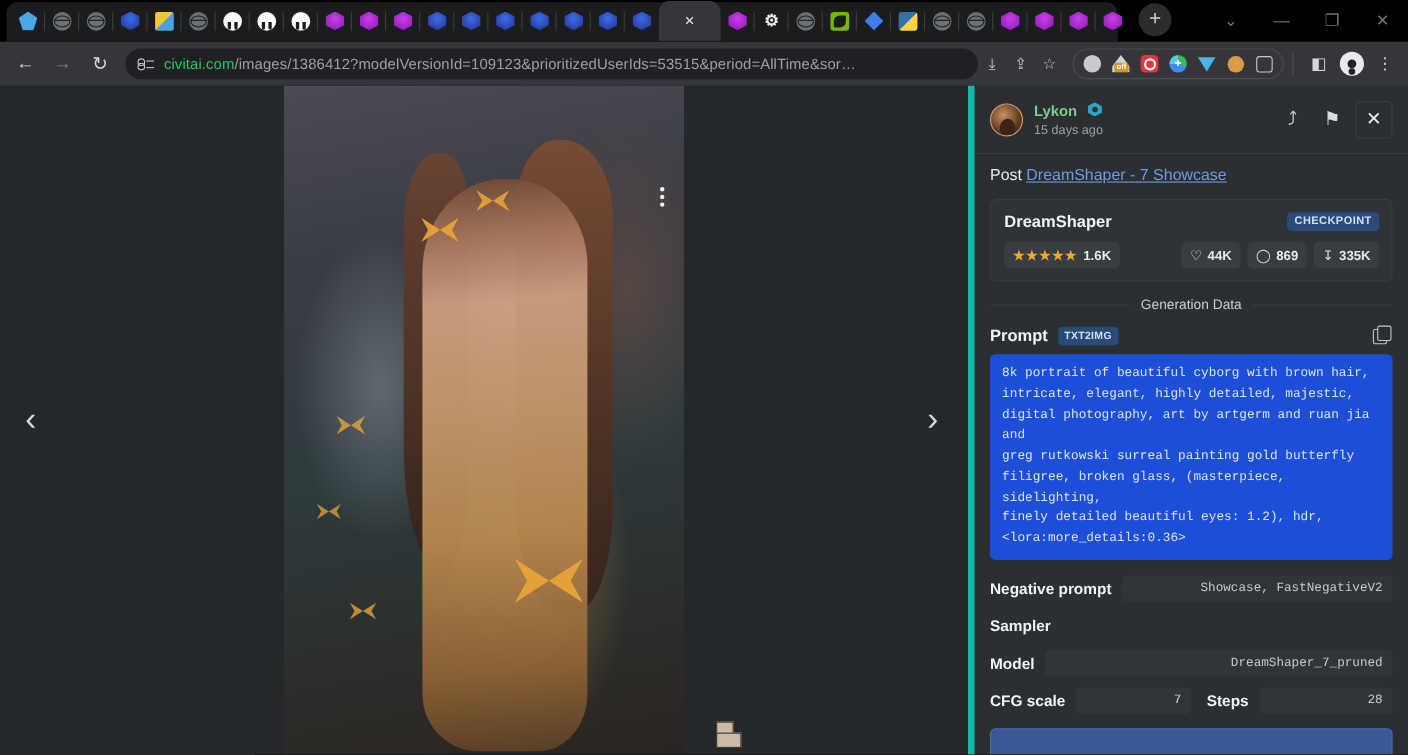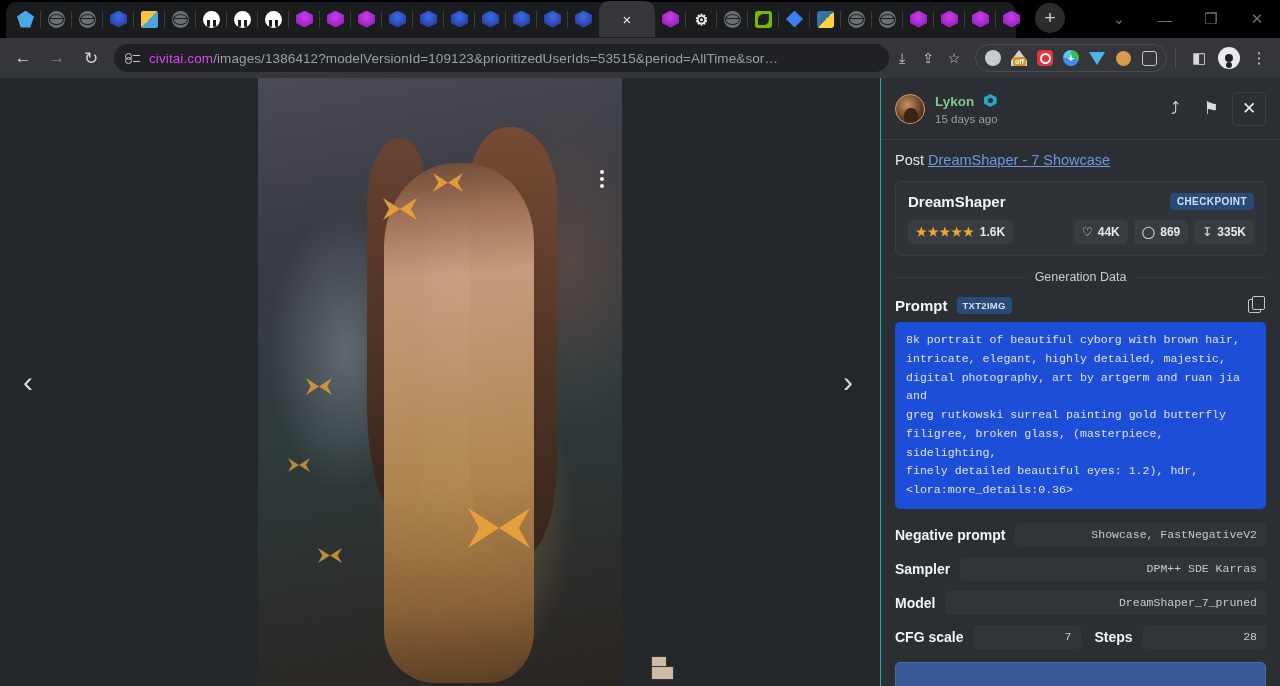--- a/index.html
+++ b/index.html
@@ -113,21 +113,21 @@
     border-radius: 50%; border: 1.4px solid #c6c8cb;
   }
   .site-icon i {
     position: absolute; right: 0px; top: 5px; width: 7px; height: 1.4px; background: #c6c8cb;
   }
   .site-icon i::after {
     content:""; position:absolute; top: 6px; left:0; width: 7px; height:1.4px; background:#c6c8cb;
   }
   .url { font-size: 13.5px; color: #9aa0a6; white-space: nowrap; overflow: hidden;
          letter-spacing: 0.1px; }
-  .url b { color: #d946ef; font-weight: normal; }
+  .url b { color: #22c55e; font-weight: normal; }
   .omni-ico { width: 26px; height: 26px; display:flex; align-items:center; justify-content:center;
               color: #c6c8cb; font-size: 14px; flex: 0 0 auto; }
   .ext-pill {
     margin-left: 8px; height: 28px; border-radius: 14px; border: 1px solid #4a4c50;
     display: flex; align-items: center; padding: 0 5px; gap: 2px;
   }
   .ext {
     width: 24px; height: 24px; display: flex; align-items: center; justify-content: center;
     position: relative;
   }
@@ -212,21 +212,21 @@
   }
   .dots-menu {
     position: absolute; left: 592px; top: 88px; width: 20px; height: 26px;
     display:flex; flex-direction:column; align-items:center; justify-content:center; gap:3px;
   }
   .dots-menu span { width:4px;height:4px;border-radius:50%;background:#f1f3f4; }
 
   
   .sidebar {
     position: absolute; right: 0; top: 0; width: 400px; height: 608px;
-    background: #2b2e32; border-left: 1px solid #14b8a6; overflow: hidden;
+    background: #2b2e32; border-left: 6px solid #14b8a6; overflow: hidden;
   }
   .sb-head { display:flex; align-items:center; padding: 13px 14px 0 14px; }
   .sb-avatar {
     width: 30px; height: 30px; border-radius: 50%; flex:0 0 auto;
     background: radial-gradient(circle at 40% 35%, #c98f63, #5c3b22 60%, #2d1c10);
     border: 1.5px solid #d9a06a; position:relative; overflow:hidden;
   }
   .sb-avatar::after{content:"";position:absolute;left:8px;top:13px;width:14px;height:16px;
                     border-radius:50% 50% 40% 40%;background:#3b2416;}
   .sb-userinfo { margin-left: 10px; line-height: 1.25; }
@@ -583,21 +583,20 @@
 finely detailed beautiful eyes: 1.2), hdr,
 &lt;lora:more_details:0.36&gt;</div>
 
       <div class="params">
         <div class="prow">
           <span class="plabel">Negative prompt</span>
           <span class="pval">Showcase, FastNegativeV2</span>
         </div>
         <div class="prow">
           <span class="plabel">Sampler</span>
-          <span class="pval">DPM++ SDE Karras</span>
         </div>
         <div class="prow">
           <span class="plabel">Model</span>
           <span class="pval">DreamShaper_7_pruned</span>
         </div>
 
         <div class="prow two">
           <span class="half">
             <span class="plabel">CFG scale</span>
             <span class="pval">7</span>

